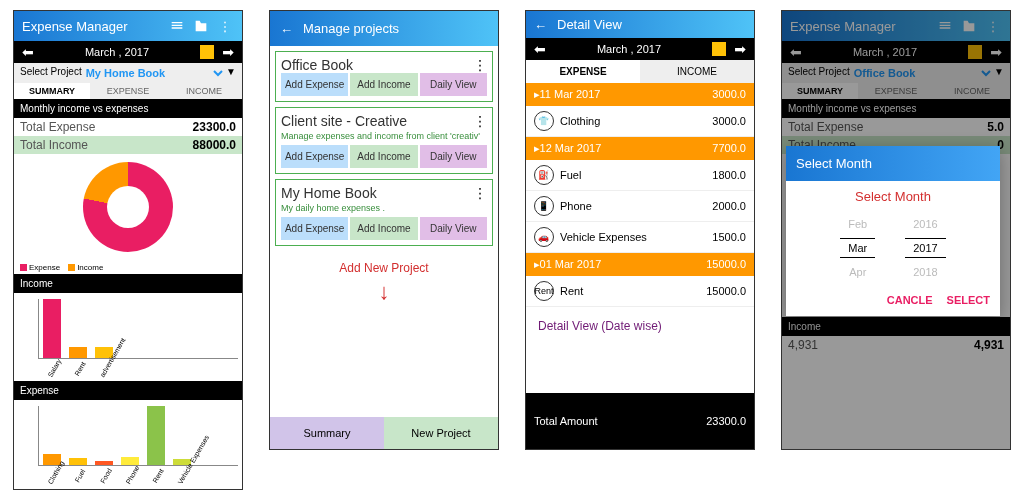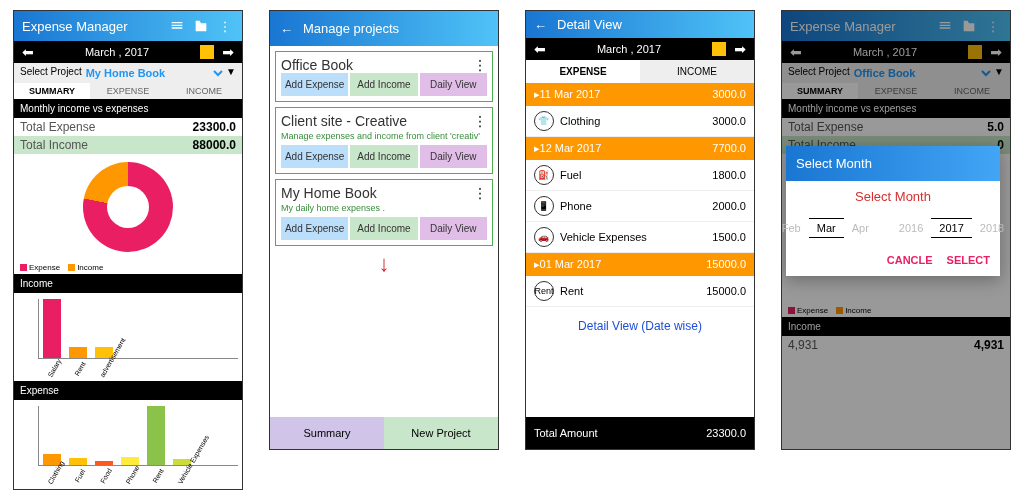--- a/index.html
+++ b/index.html
@@ -49,31 +49,31 @@
 .bt1{background:#d1c4e9}.bt2{background:#c8e6c9}
 
 .tab2{display:flex;background:#eee}
 .tab2 div{flex:1;text-align:center;padding:6px;font-size:10px}
 .tab2 .on{background:#fff;font-weight:bold}
 .date-h{background:#ff9800;color:#fff;display:flex;padding:5px 8px;font-size:11px}
 .date-h .d{flex:1}
 .item-row{display:flex;align-items:center;padding:5px 8px;border-bottom:1px solid #eee;font-size:11px}
 .item-row .icon{width:20px;height:20px;border:1px solid #333;border-radius:50%;margin-right:6px;display:flex;align-items:center;justify-content:center;font-size:9px}
 .item-row .nm{flex:1}
-.caption{color:#1d4ed8;text-align:center;font-size:12px;padding:12px}
-.total{background:#000;color:#fff;display:flex;padding:10px 8px;font-size:11px;margin-top:auto}
+.caption{color:#701a75;font-size:12px;padding:12px}
+.total{background:#000;color:#fff;display:flex;padding:22px 8px;font-size:11px;margin-top:auto}
 .total .t{flex:1}
 
 .dim{position:relative}
 .overlay{position:absolute;inset:0;background:rgba(0,0,0,.4)}
 .dialog{position:absolute;top:135px;left:4px;right:10px;background:#fff;box-shadow:0 4px 16px rgba(0,0,0,.3);z-index:2}
 .dlg-h{background:linear-gradient(90deg,#1976d2,#42a5f5);color:#fff;padding:10px;font-size:13px}
 .dlg-title{color:#d32f2f;text-align:center;font-size:13px;padding:8px}
 .picker{display:flex;justify-content:center;gap:30px;padding:6px;font-size:11px;color:#bbb}
-.picker .col{display:flex;flex-direction:row;align-items:center;gap:8px}
+.picker .col{display:flex;flex-direction:column;align-items:center;gap:8px}
 .picker .sel{color:#000;border-top:1px solid #000;border-bottom:1px solid #000;padding:3px 8px}
 .dlg-btns{display:flex;justify-content:flex-end;gap:14px;padding:10px;font-size:11px;color:#e91e63;font-weight:bold}
 svg{width:16px;height:16px;fill:#fff}
 </style>
 </head>
 <body>
 
 <div class="phone" style="height:480px">
   <div class="appbar">
     <span class="title">Expense Manager</span>
@@ -196,20 +196,21 @@
           <span class="dots">⋮</span>
         </div>
   <div class="desc">My daily home expenses .</div>
   <div class="card-btns">
     <div class="bb1">Add Expense</div>
     <div class="bb2">Add Income</div>
     <div class="bb3">Daily View</div>
   </div>
       </div>
     </div>
+  <div class="add-new">Add New Project</div>
   <div class="arrow-down">↓</div>
   <div class="bottom-tabs">
     <div class="bt1">Summary</div>
     <div class="bt2">New Project</div>
   </div>
 </div>
 
 <div class="phone" style="height:440px">
   <div class="appbar">
     <span style="margin-right:10px">←</span>

